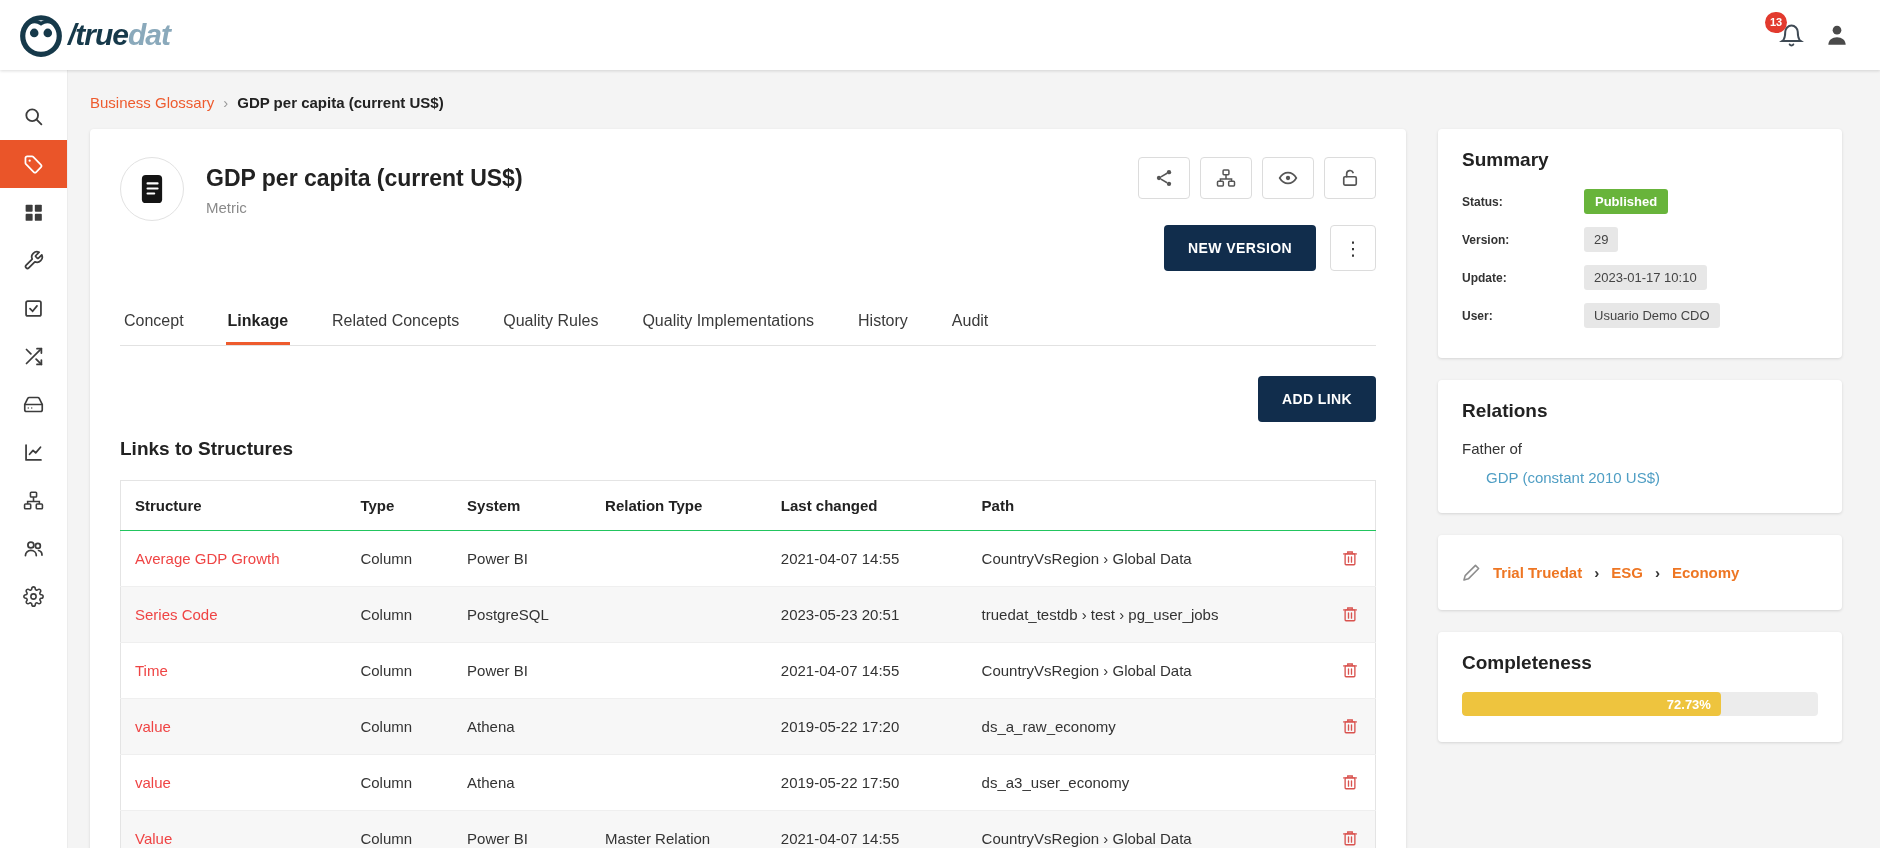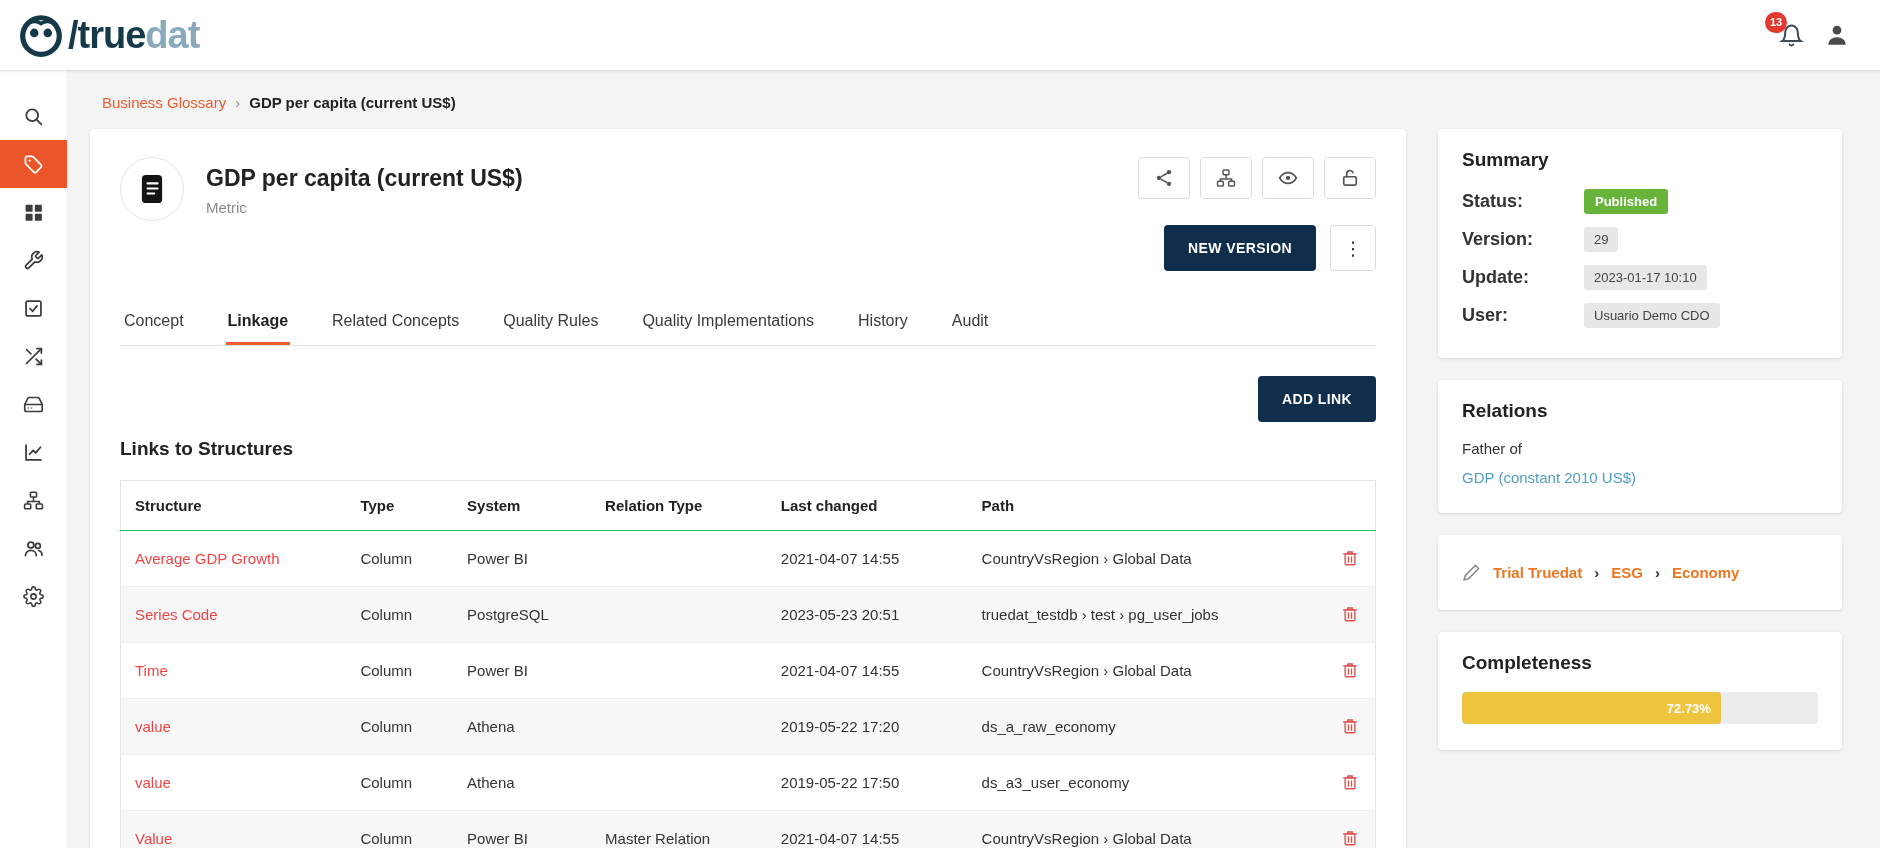--- a/index.html
+++ b/index.html
@@ -15,21 +15,21 @@
   
   .topbar {
     height: 70px; background: #fff;
     display: flex; align-items: center; justify-content: space-between;
     padding: 0 30px 0 18px;
     box-shadow: 0 1px 3px rgba(0,0,0,.14);
     position: relative; z-index: 5;
   }
   .brand { display: flex; align-items: center; gap: 4px; cursor: pointer; }
   .brand svg { width: 46px; height: 46px; }
-  .brand-text { font-size: 38px; font-weight: bold; letter-spacing: -1px; color: #16394a; line-height: 1; }
+  .brand-text { font-size: 30px; font-weight: bold; letter-spacing: -1px; color: #16394a; line-height: 1; font-style: italic; }
   .brand-text .dat { color: #8aa9bb; }
   .header-right { display: flex; align-items: center; gap: 20px; }
   .bell-wrap { position: relative; color: #3f4a54; cursor: pointer; }
   .bell-wrap svg { width: 25px; height: 25px; display: block; }
   .notif-badge {
     position: absolute; top: -11px; left: -14px;
     background: #e23a2e; color: #fff; font-size: 11px; font-weight: bold;
     min-width: 21px; height: 21px; border-radius: 11px;
     display: flex; align-items: center; justify-content: center; padding: 0 5px;
   }
@@ -43,21 +43,21 @@
     padding-top: 22px; display: flex; flex-direction: column; flex-shrink: 0;
   }
   .side-item {
     height: 48px; display: flex; align-items: center; justify-content: center;
     color: #3c3c3c; cursor: pointer;
   }
   .side-item svg { width: 21px; height: 21px; display: block; }
   .side-item.active { background: #ea5529; color: #fff; }
 
   .content { flex: 1; padding: 22px 38px 28px 22px; }
-  .breadcrumb { font-size: 15px; display: flex; align-items: center; gap: 9px; margin: 2px 0 18px 12px; text-align: center; }
+  .breadcrumb { font-size: 15px; display: flex; align-items: center; gap: 9px; margin: 2px 0 18px 0; text-align: center; }
   .breadcrumb a { color: #ee5b2e; text-decoration: none; }
   .breadcrumb .sep { color: #999; }
   .breadcrumb .current { color: #222; font-weight: bold; }
 
   .layout { display: flex; gap: 32px; align-items: flex-start; }
 
   
   .main-card {
     flex: 1; background: #fff; border-radius: 4px;
     box-shadow: 0 1px 3px rgba(0,0,0,.13);
@@ -116,39 +116,39 @@
 
   
   .right-col { width: 404px; flex-shrink: 0; display: flex; flex-direction: column; gap: 22px; }
   .side-card {
     background: #fff; border-radius: 4px; box-shadow: 0 1px 3px rgba(0,0,0,.13);
     padding: 20px 24px 26px;
   }
   .side-card h2 { font-size: 19px; font-weight: bold; color: #222; margin-bottom: 18px; }
   .summary-row { display: grid; grid-template-columns: 122px 1fr; align-items: center; margin-bottom: 13px; }
   .summary-row:last-child { margin-bottom: 4px; }
-  .summary-label { font-weight: bold; font-size: 18px; color: #333; }
+  .summary-label { font-weight: bold; font-size: 12px; color: #333; }
   .badge-green {
     display: inline-block; justify-self: start;
     background: #68b43b; color: #fff; font-size: 13px; font-weight: bold;
     padding: 5px 11px; border-radius: 3px;
   }
   .badge-gray {
     display: inline-block; justify-self: start;
     background: #e7e7e7; color: #444; font-size: 13px;
     padding: 5px 10px; border-radius: 3px;
   }
   .relations-group { font-size: 15px; color: #333; margin: 4px 0 12px; }
-  .relations-link { display: inline-block; margin-left: 0; color: #4f9ec4; font-size: 15px; text-decoration: none; }
+  .relations-link { display: inline-block; margin-left: 24px; color: #4f9ec4; font-size: 15px; text-decoration: none; }
   .taxonomy-row { display: flex; align-items: center; gap: 12px; font-size: 15px; padding: 8px 0 2px; }
   .edit-btn { background: none; border: none; color: #8d8d8d; cursor: pointer; padding: 0; }
   .edit-btn svg { width: 19px; height: 19px; display: block; }
   .taxonomy-row a { color: #ee7623; text-decoration: none; font-weight: bold; }
   .taxonomy-sep { color: #333; font-weight: bold; }
-  .progress-track { background: #ececec; border-radius: 4px; height: 32px; overflow: hidden; margin-top: 8px; }
+  .progress-track { background: #ececec; border-radius: 4px; height: 24px; overflow: hidden; margin-top: 8px; }
   .progress-fill {
     background: #eec43e; height: 100%; border-radius: 4px;
     display: flex; align-items: center; justify-content: flex-end;
     padding-right: 10px; color: #fff; font-size: 13px; font-weight: bold;
   }
 </style>
 </head>
 <body>
 
 <header class="topbar">

